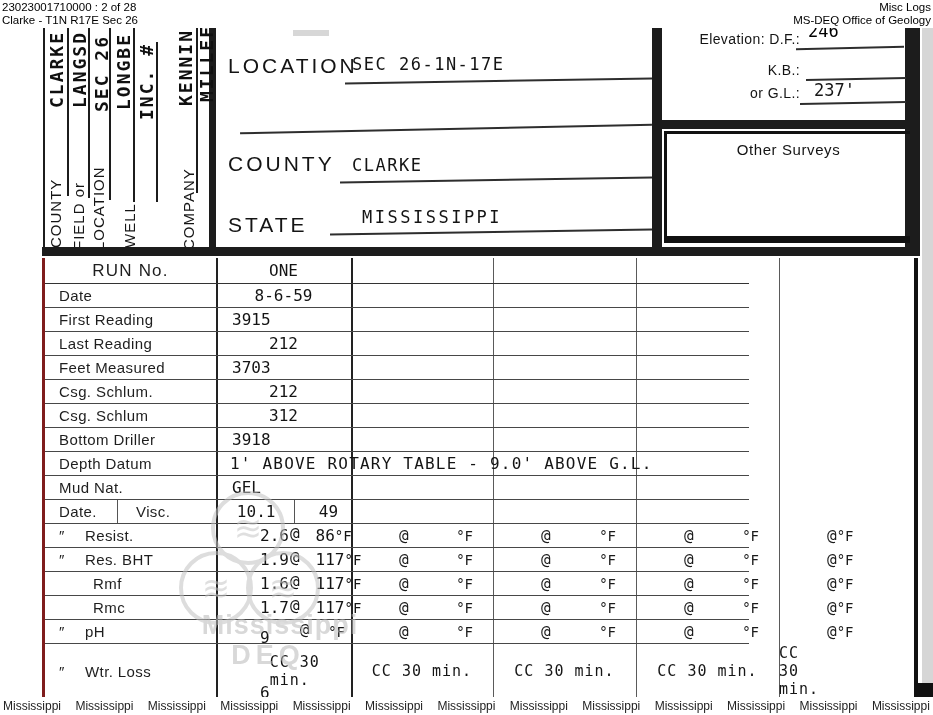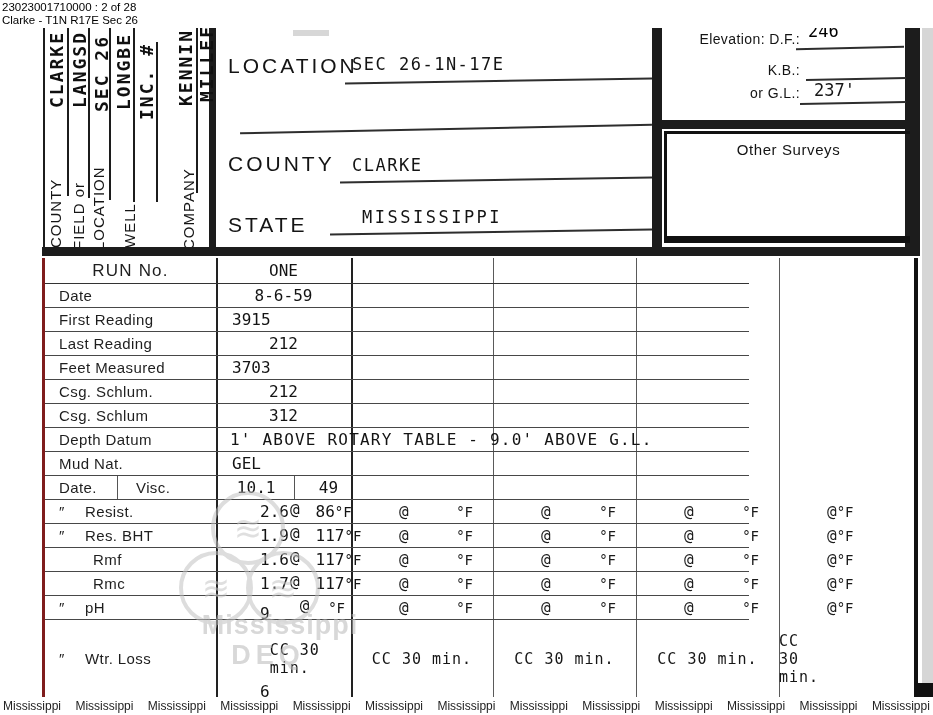--- a/index.html
+++ b/index.html
@@ -103,20 +103,24 @@
 </head>
 <body>
 
 <div class="viewer">
 
   <div class="vheader">
     <div class="vh-left">
       <div>23023001710000 : 2 of 28</div>
       <div>Clarke - T1N R17E Sec 26</div>
     </div>
+    <div class="vh-right">
+      <div>Misc Logs</div>
+      <div>MS-DEQ Office of Geology</div>
+    </div>
   </div>
 
   <div class="scan">
 
     <div class="abs" style="left:293px;top:2px;width:36px;height:6px;background:#bdbdbd;opacity:.6;"></div>
 
     <div>
       <div class="vline" style="left:43px;top:0;width:2px;height:220px;"></div>
       <div class="vline" style="left:209px;top:0;width:7px;height:220px;"></div>
 
@@ -244,20 +248,28 @@
           <div></div>
       </div>
       <div class="trow">
         <div class="cl">Csg. Schlum</div>
         <div class="cv">312</div>
         <div></div>
           <div></div>
           <div></div>
           <div></div>
       </div>
+      <div class="trow">
+        <div class="cl">Bottom Driller</div>
+        <div class="cv vl">3918</div>
+        <div></div>
+          <div></div>
+          <div></div>
+          <div></div>
+      </div>
 
       <div class="trow dd">
         <div class="cl">Depth Datum</div>
         <div class="ddv">1' ABOVE ROTARY TABLE - 9.0' ABOVE G.L.</div>
       </div>
 
       <div class="trow">
         <div class="cl">Mud Nat.</div>
         <div class="cv vl">GEL</div>
         <div></div>

